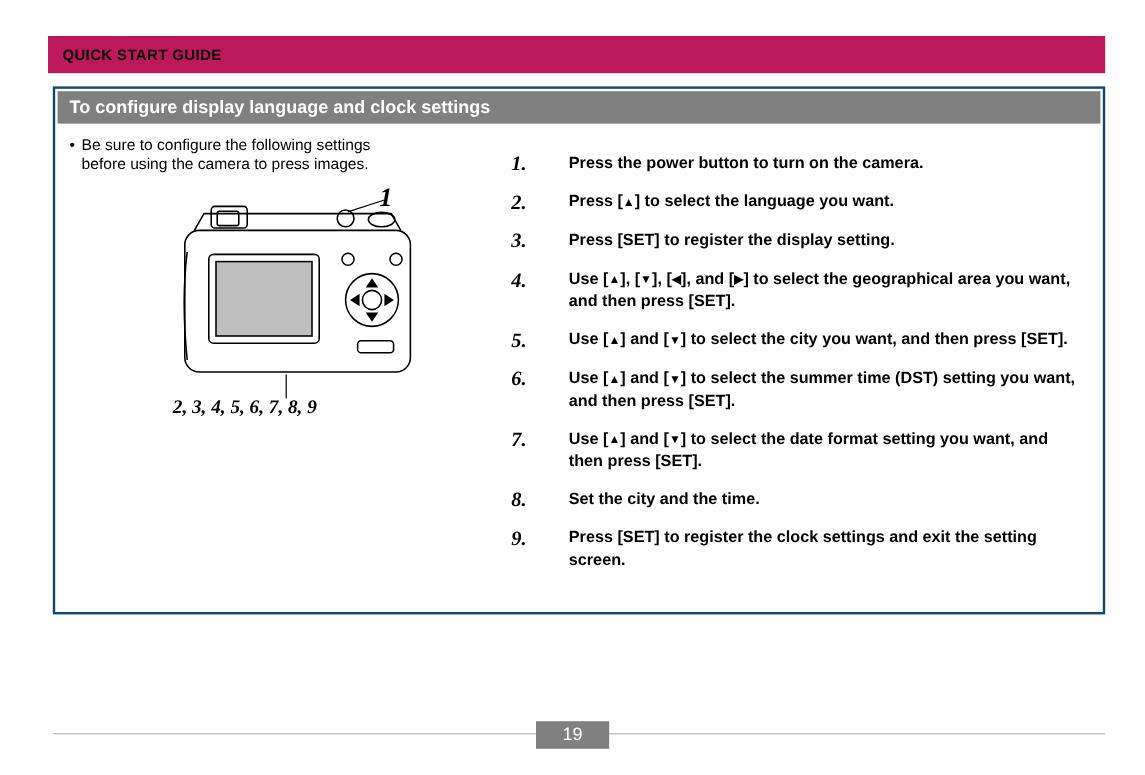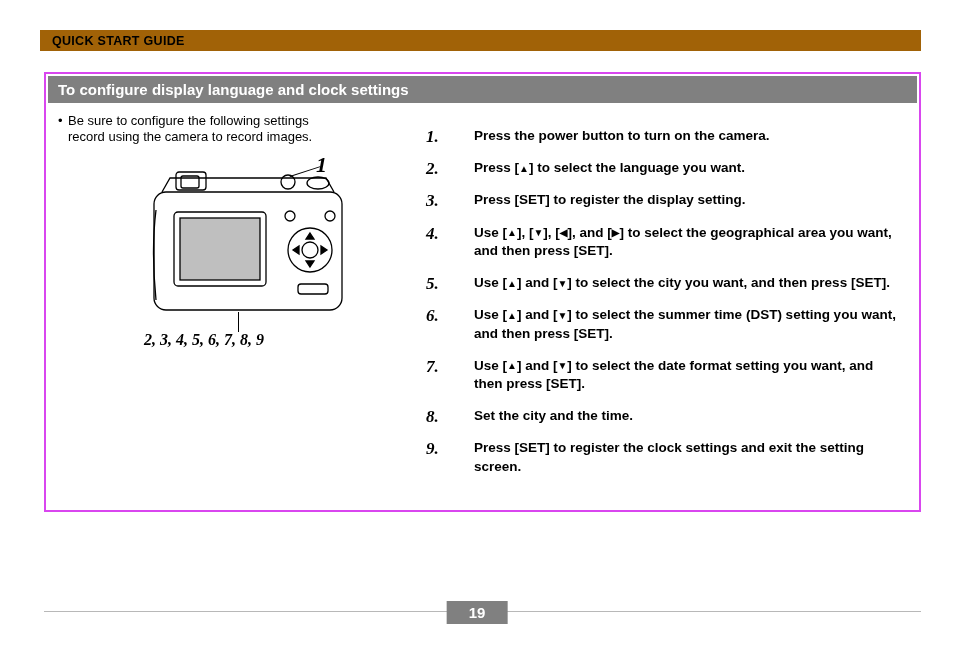--- a/index.html
+++ b/index.html
@@ -10,38 +10,38 @@
     width: 954px;
     height: 646px;
     position: relative;
     overflow: hidden;
   }
   .header-bar {
     position: absolute;
     top: 30px;
     left: 40px;
     right: 33px;
-    height: 21px;
-    background: #a16207;
+    height: 31px;
+    background: #be185d;
     display: flex;
     align-items: center;
     padding-left: 12px;
   }
   .header-text {
     font-weight: bold;
     font-size: 12.5px;
     letter-spacing: 0.3px;
     color: #000;
   }
   .content-wrap {
     position: absolute;
     top: 72px;
     left: 44px;
     right: 33px;
-    border: 2px solid #d946ef;
+    border: 2px solid #0c4a6e;
     box-sizing: border-box;
     padding-bottom: 20px;
   }
   .section-title {
     background: #808080;
     color: #ffffff;
     font-weight: bold;
     font-size: 15px;
     padding: 5px 10px;
     margin: 2px;   
@@ -150,21 +150,21 @@
     font-size: 10px;
     vertical-align: 0.5px;
   }
   .page-number-box {
     position: absolute;
     bottom: 22px;
     left: 50%;
     transform: translateX(-50%);
     background: #808080;
     color: #fff;
-    font-weight: bold;
+    font-weight: normal;
     font-size: 15px;
     padding: 3px 22px;
   }
   .foot-line {
     position: absolute;
     bottom: 34px;
     left: 44px;
     right: 33px;
     height: 1px;
     background: #b8b8b8;
@@ -181,21 +181,21 @@
   <div class="section-title">To configure display language and clock settings</div>
 
   <div class="body-area">
 
     <div class="left-col">
       <div class="note-block">
         <div class="note-bullet">
           <span class="dot">•</span>
           <span class="txt">Be sure to configure the following settings</span>
         </div>
-        <div class="note-indent">record using the camera to record images.</div>
+        <div class="note-indent">before using the camera to press images.</div>
       </div>
 
       <div class="cam-area">
         <div class="callout-1">1</div>
         <div class="callout-line-1"></div>
 
         <svg class="cam-svg" width="200" height="150" viewBox="0 0 200 150">
           <g fill="none" stroke="#000" stroke-width="1.3">
 
             <rect x="6" y="22" rx="12" ry="12" width="188" height="118"></rect>

